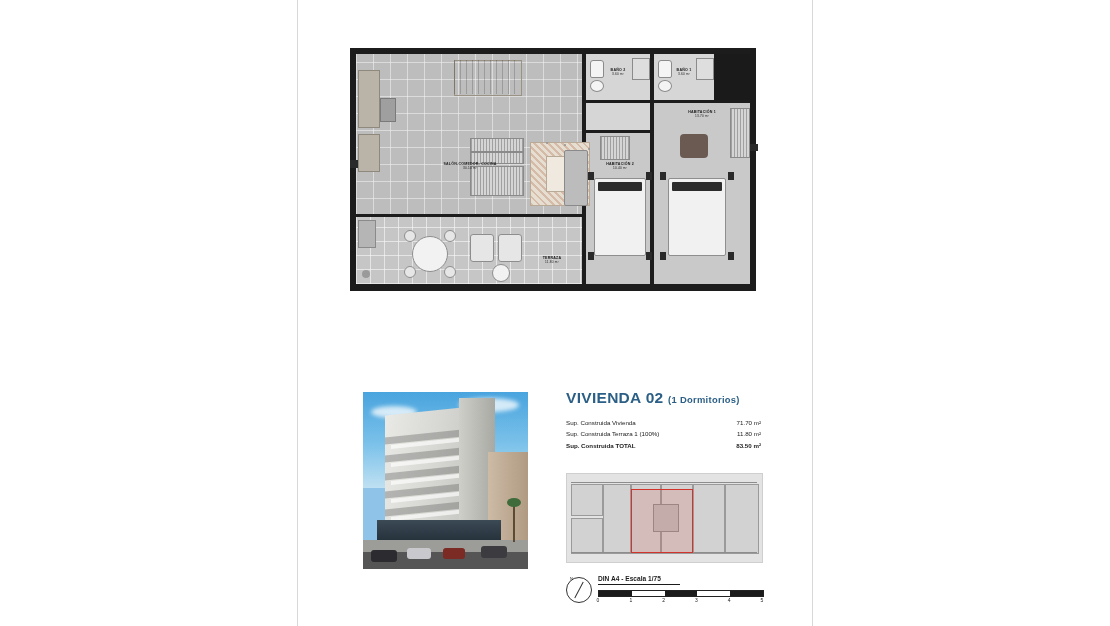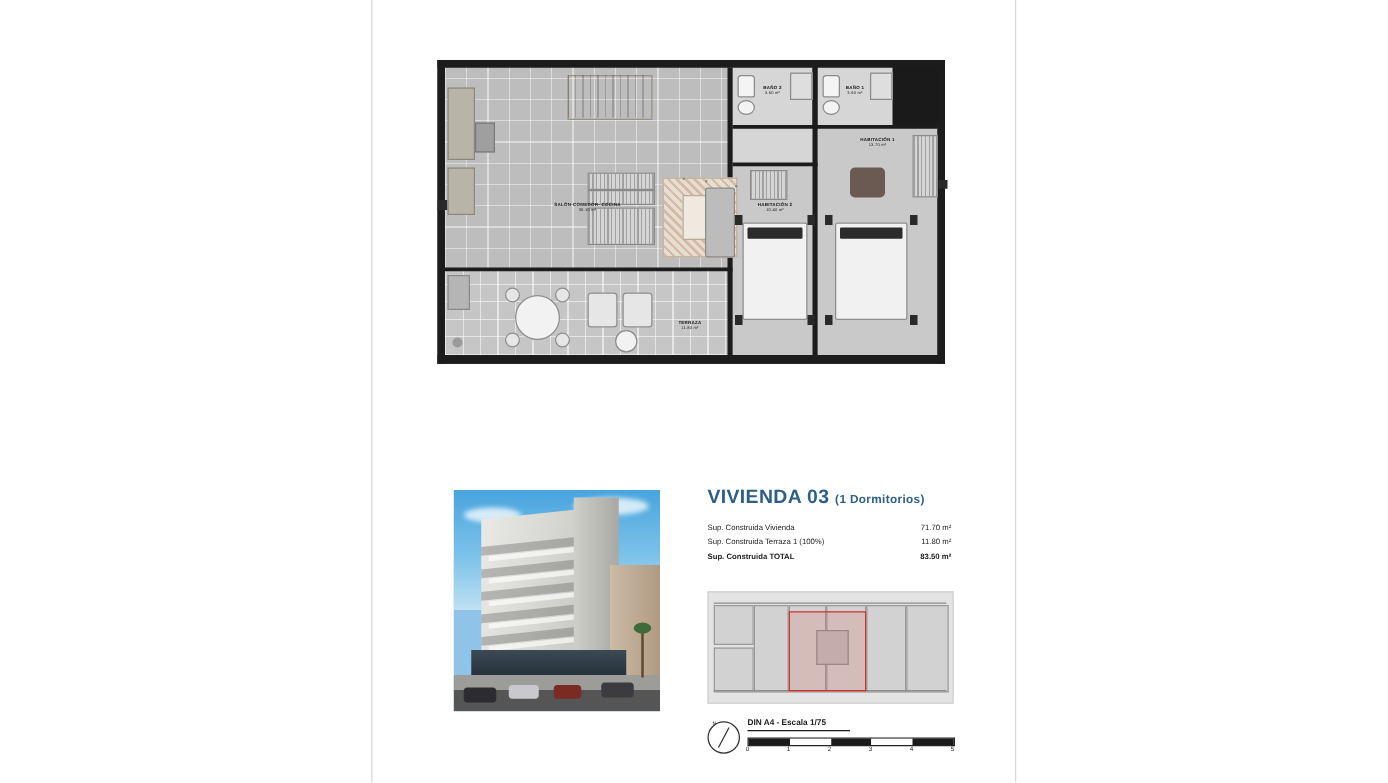--- a/index.html
+++ b/index.html
@@ -297,21 +297,21 @@
     <div class="car" style="left:8px;top:158px;width:26px;height:12px;background:#2b2b30;"></div>
     <div class="car" style="left:44px;top:156px;width:24px;height:11px;background:#c9c9cd;"></div>
     <div class="car" style="left:80px;top:156px;width:22px;height:11px;background:#7b2a24;"></div>
     <div class="car" style="left:118px;top:154px;width:26px;height:12px;background:#3c3c40;"></div>
     <div class="palm" style="left:150px;top:112px;height:38px;"></div>
     <div class="palmtop" style="left:144px;top:106px;"></div>
   </div>
 
   <div class="info">
     <div class="title">
-      <span class="bold">VIVIENDA 03</span>
+      <span class="bold">VIVIENDA 02</span>
       <span class="sub">(1 Dormitorios)</span>
     </div>
     <div class="areas">
       <div class="arow">
         <span class="lab">Sup. Construida Vivienda</span>
         <span class="val">71.70 m²</span>
       </div>
       <div class="arow">
         <span class="lab">Sup. Construida Terraza 1 (100%)</span>
         <span class="val">11.80 m²</span>

